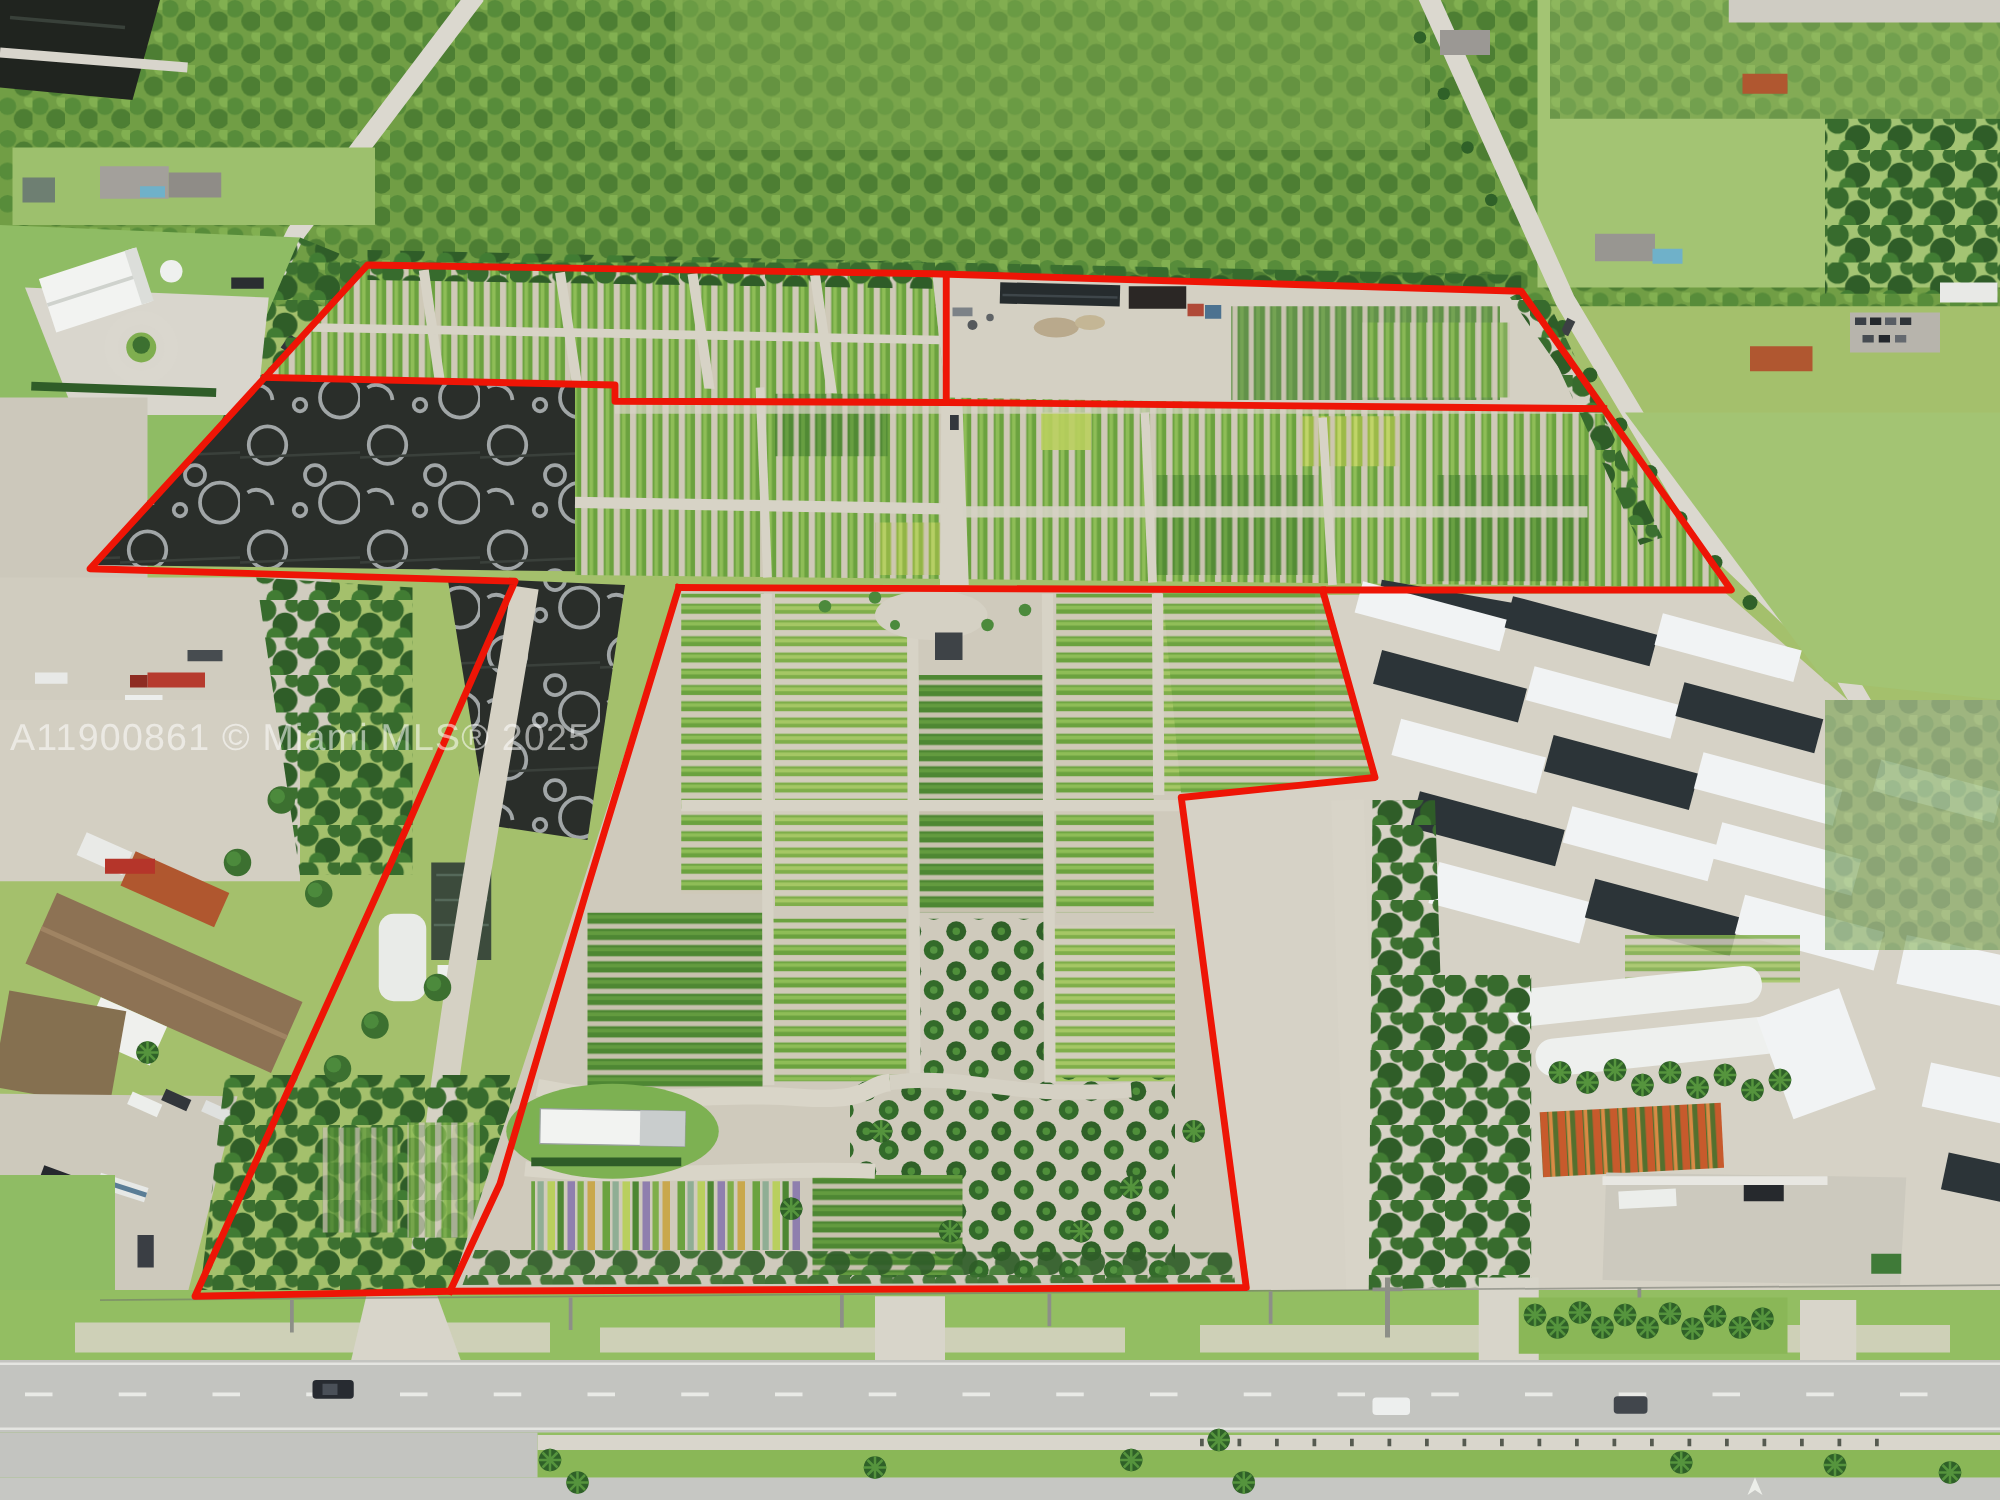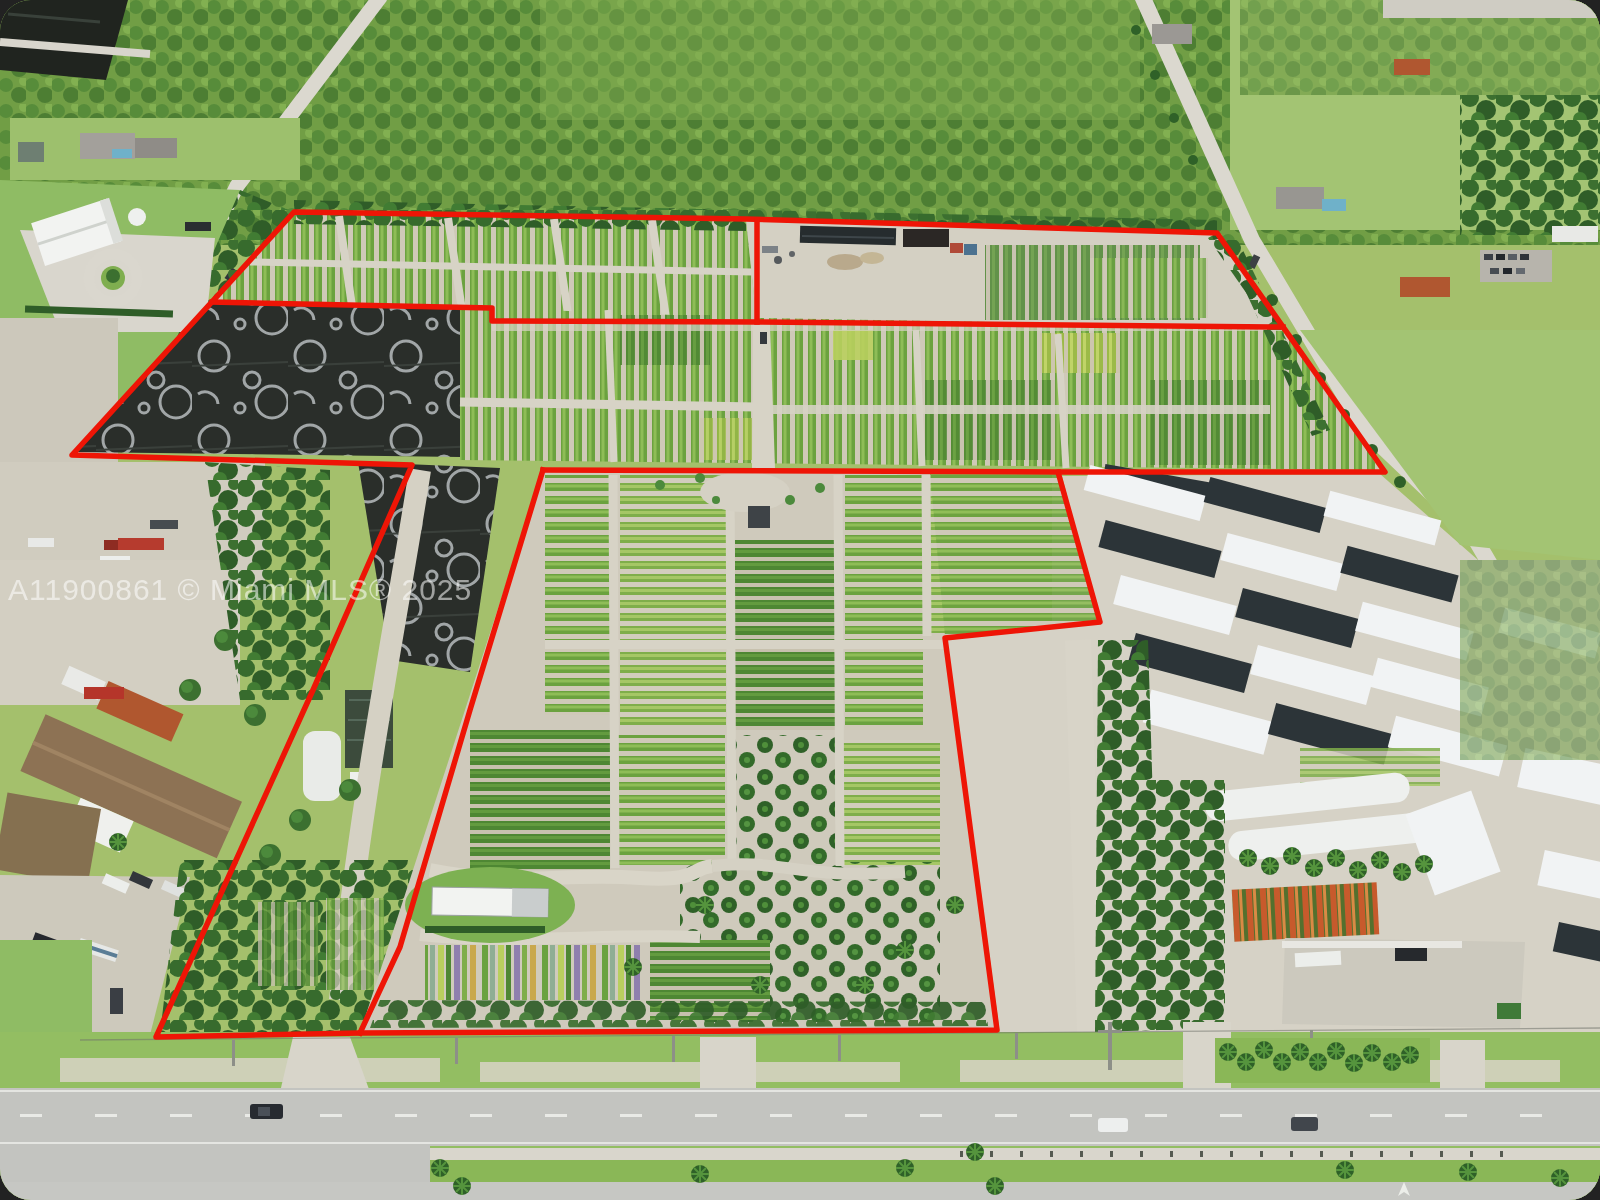--- a/index.html
+++ b/index.html
@@ -1,16 +1,16 @@
 <!DOCTYPE html>
 <html><head>
 <meta charset="utf-8">
 <style>
   html,body{margin:0;padding:0;background:#222;}
-  .stage{position:relative;width:1600px;height:1200px;overflow:hidden;font-family:"Liberation Sans",sans-serif;border-radius:31px;}
+  .stage{position:relative;width:1600px;height:1200px;overflow:hidden;font-family:"Liberation Sans",sans-serif;}
   svg{display:block}
   .watermark{font-family:"Liberation Sans",sans-serif;font-size:30px;letter-spacing:1px;fill:#ffffff;opacity:.55;}
 </style>
 </head>
 <body>
 
 <div class="stage">
 <svg width="1600" height="1200" viewBox="0 0 1600 1200" xmlns="http://www.w3.org/2000/svg">
 <defs>
   <pattern id="grove" width="26" height="26" patternUnits="userSpaceOnUse">

